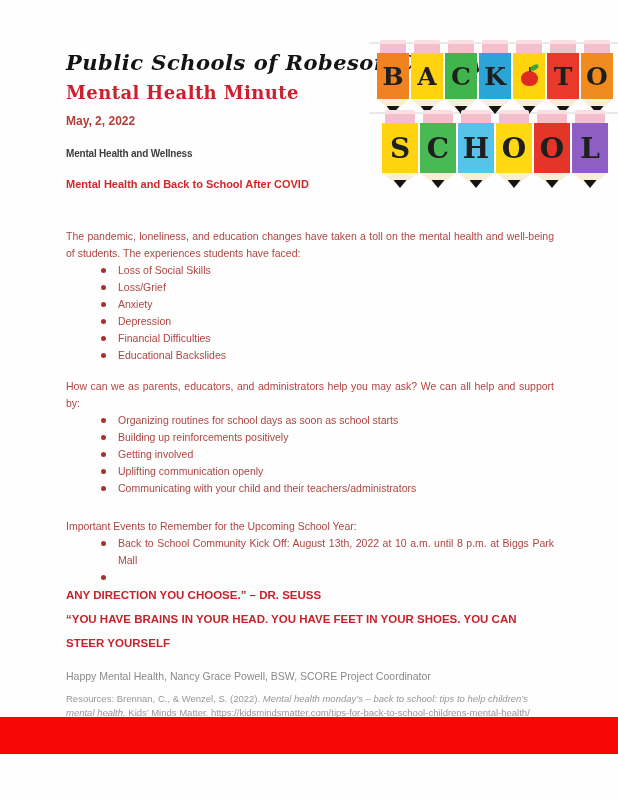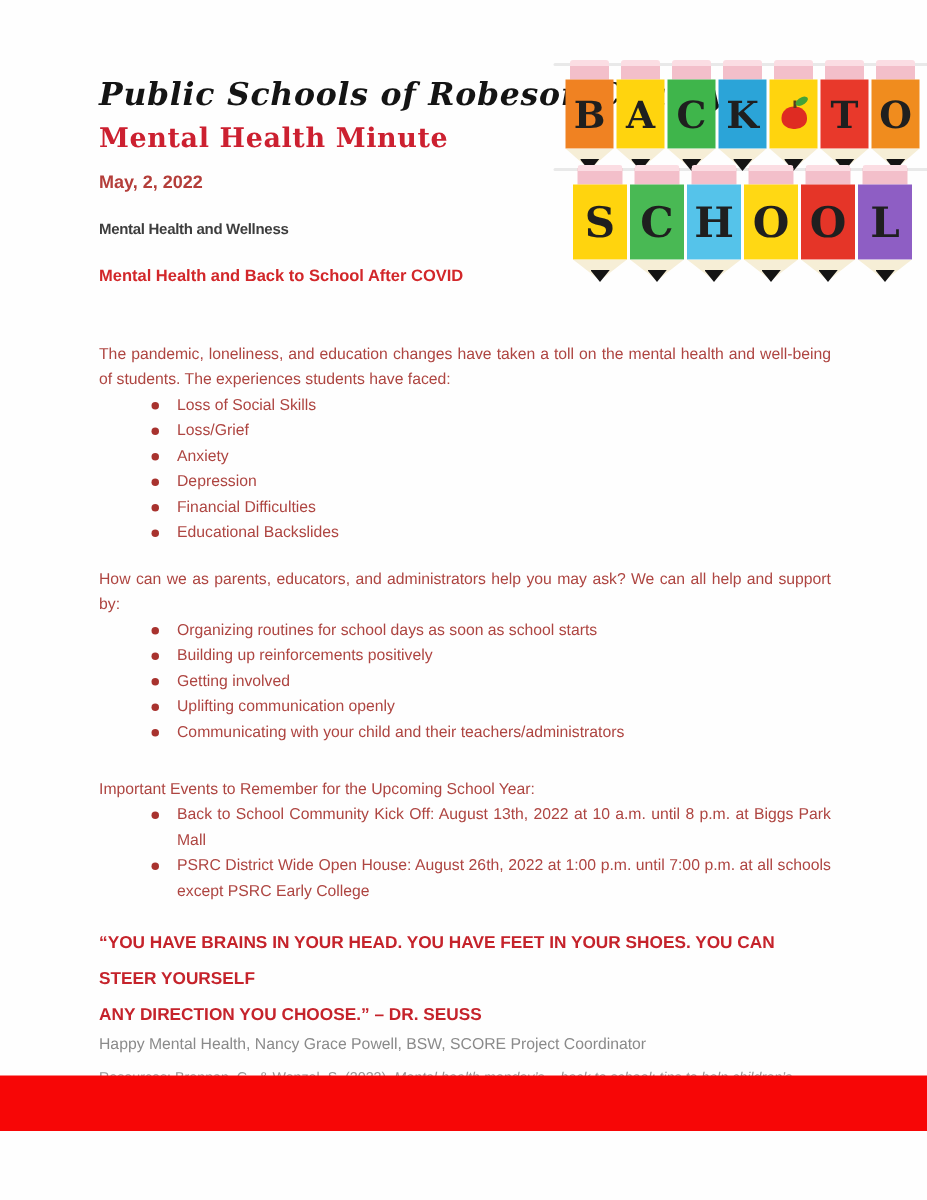--- a/index.html
+++ b/index.html
@@ -24,21 +24,21 @@
   .body-text{ font-size:10.5px; line-height:17px; color:#ae4541; text-align:justify; }
   .intro{ margin-top:36px; }
   .help-intro{ margin-top:14px; }
   .events-intro{ margin-top:21px; }
 
   ul.bullets{ margin:0; padding:0 0 0 34px; list-style:none; }
   ul.bullets li{ position:relative; padding-left:18px; font-size:10.5px; line-height:17px; color:#ae4541; text-align:justify; }
   ul.bullets .dot{ position:absolute; left:1px; top:6px; width:5px; height:5px; border-radius:50%; background:#a8322e; }
 
   .quote{ margin-top:14px; font-size:11.5px; line-height:24px; font-weight:bold; color:#c5232b; text-align:left; }
-  .signoff{ font-size:10.5px; line-height:15px; color:#8a8a8a; text-align:left; }
+  .signoff{ margin-top:14px; font-size:10.5px; line-height:15px; color:#8a8a8a; text-align:left; }
   .resources{ margin-top:8px; font-size:9.5px; line-height:14px; color:#979797; text-align:left; }
   .resources .it{ font-style:italic; }
 
   
   .banner{ position:absolute; left:375px; top:40px; width:240px; }
   .pencil-row{ position:relative; display:flex; gap:2px; justify-content:center; }
   .pencil-row .string{ position:absolute; left:-6px; right:-6px; top:2px; height:2px; background:#e9e9e9; border-radius:2px; }
   .row2{ margin-top:-4px; }
   .pencil{ position:relative; display:flex; flex-direction:column; align-items:center; width:32px; z-index:1; }
   .row2 .pencil{ width:36px; }
@@ -172,26 +172,26 @@
         <li><span class="dot"></span><span>Organizing routines for school days as soon as school starts</span></li>
         <li><span class="dot"></span><span>Building up reinforcements positively</span></li>
         <li><span class="dot"></span><span>Getting involved</span></li>
         <li><span class="dot"></span><span>Uplifting communication openly</span></li>
         <li><span class="dot"></span><span>Communicating with your child and their teachers/administrators</span></li>
       </ul>
 
     <p class="body-text events-intro" style="margin-bottom:0;">Important Events to Remember for the Upcoming School Year:</p>
     <ul class="bullets">
         <li><span class="dot"></span><span>Back to School Community Kick Off: August 13th, 2022 at 10 a.m. until 8 p.m. at Biggs Park Mall</span></li>
-        <li><span class="dot"></span><span>PSRC District Wide Open House: August 26th, 2022 at 1:00 p.m. until 7:00 p.m. at all schools except PSRC Early College</span></li>
+        <li><span class="dot"></span></li>
       </ul>
 
     <div class="quote">
+      <div>ANY DIRECTION YOU CHOOSE.” – DR. SEUSS</div>
       <div>“YOU HAVE BRAINS IN YOUR HEAD. YOU HAVE FEET IN YOUR SHOES. YOU CAN STEER YOURSELF</div>
-      <div>ANY DIRECTION YOU CHOOSE.” – DR. SEUSS</div>
     </div>
 
     <div class="signoff">Happy Mental Health, Nancy Grace Powell, BSW, SCORE Project Coordinator</div>
 
     <div class="resources"><span>Resources: Brennan, C., &amp; Wenzel, S. (2022). </span><span class="it">Mental health monday’s – back to school: tips to help children’s mental health.</span><span> Kids’ Minds Matter. </span><span>https://kidsmindsmatter.com/tips-for-back-to-school-childrens-mental-health/</span></div>
   </div>
 
   <div class="footer-bar"></div>
 </div>
 

